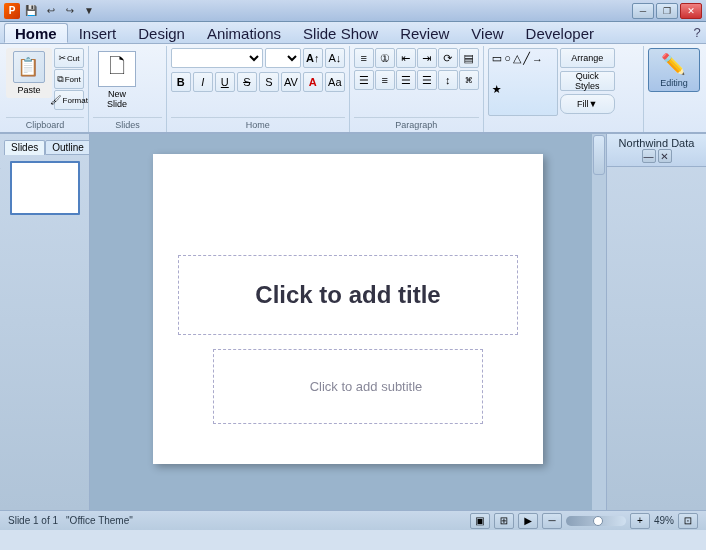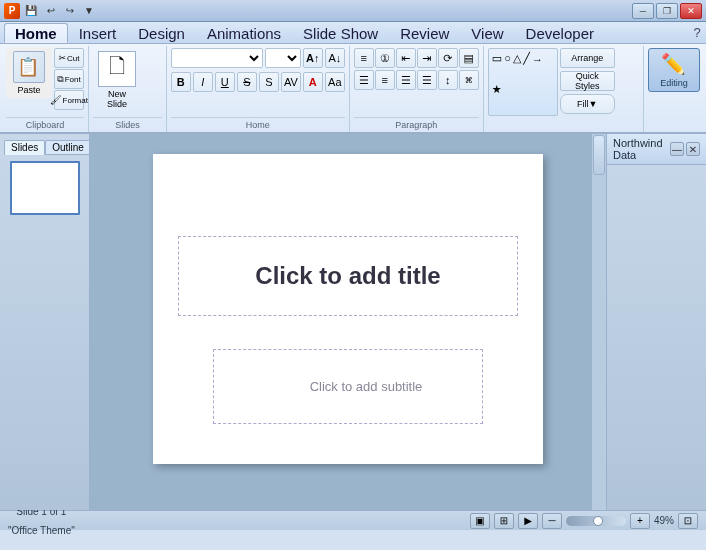--- a/index.html
+++ b/index.html
@@ -195,21 +195,21 @@
     }
     .title-placeholder {
       border: 1px dashed #aaaacc;
       width: 340px;
       height: 80px;
       display: flex;
       align-items: center;
       justify-content: center;
       cursor: text;
       position: absolute;
-      top: 82px;
+      top: 101px;
       left: 25px;
     }
     .title-placeholder-text { font-size: 24px; color: #333344; font-weight: bold; }
     .subtitle-placeholder {
       border: 1px dashed #aaaacc;
       width: 270px;
       height: 75px;
       display: flex;
       align-items: center;
       justify-content: center;
@@ -243,37 +243,38 @@
     }
     .right-panel-header {
       background: linear-gradient(to bottom, #d8e8f8, #c0d4ec);
       border-bottom: 1px solid #9ab0cc;
       padding: 3px 6px;
       display: flex;
       align-items: center;
       justify-content: space-between;
       font-size: 11px;
       color: #1a2a3a;
+      flex-direction: column;
     }
     .right-panel-controls { display: flex; gap: 2px; }
     .rp-btn { width: 14px; height: 14px; font-size: 10px; cursor: pointer; background: linear-gradient(to bottom, #d0e0f0, #b8cce0); border: 1px solid #8aa0b8; border-radius: 2px; display: flex; align-items: center; justify-content: center; color: #334; }
 
     
     .status-bar {
       height: 20px;
       background: linear-gradient(to bottom, #c8d8ea, #b8cce0);
       border-top: 1px solid #9ab0cc;
       display: flex;
       align-items: center;
       justify-content: space-between;
       padding: 0 8px;
       font-size: 10px;
       color: #2a3a4a;
     }
-    .status-left { display: flex; gap: 8px; align-items: center; flex-direction: column; }
+    .status-left { display: flex; gap: 8px; align-items: center; }
     .status-right { display: flex; gap: 4px; align-items: center; }
     .status-btn { 
       width: 20px; height: 16px; 
       background: linear-gradient(to bottom, #d0e0f0, #b8cce0); 
       border: 1px solid #8aa0b8; border-radius: 2px; 
       display: flex; align-items: center; justify-content: center; 
       font-size: 10px; cursor: pointer;
     }
     .zoom-slider { 
       width: 60px; height: 10px; 

